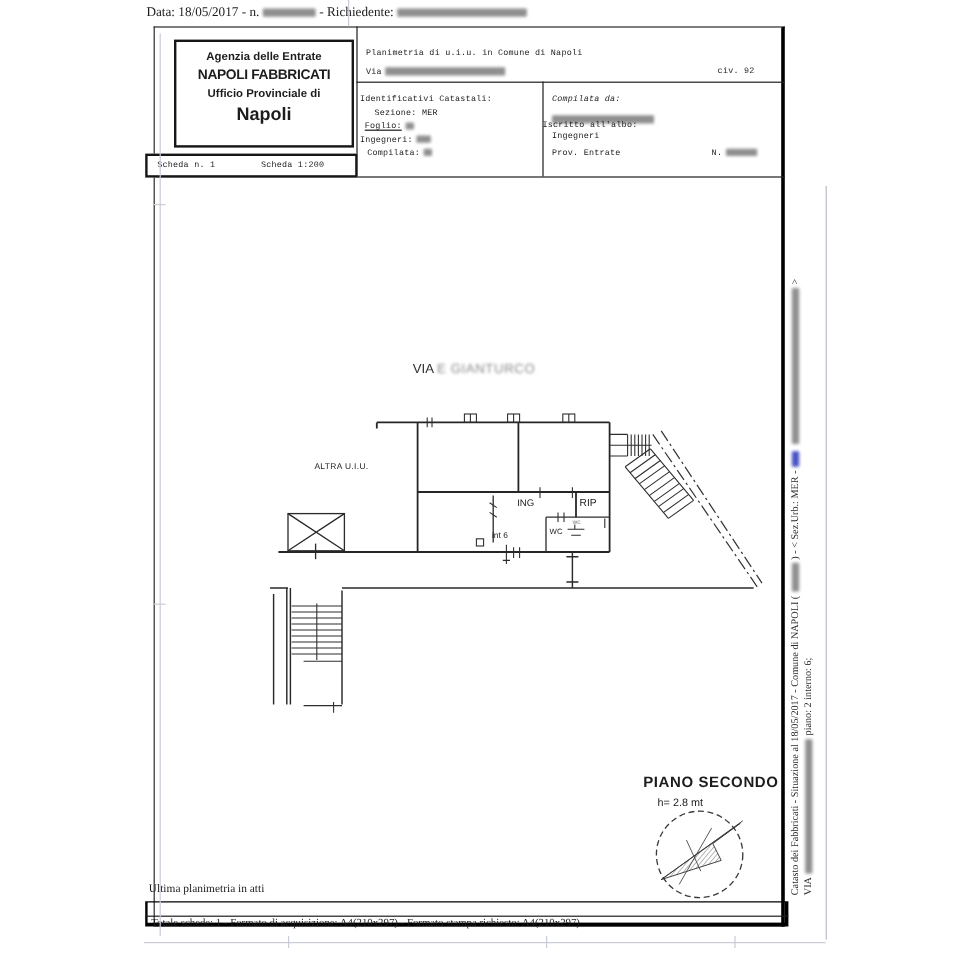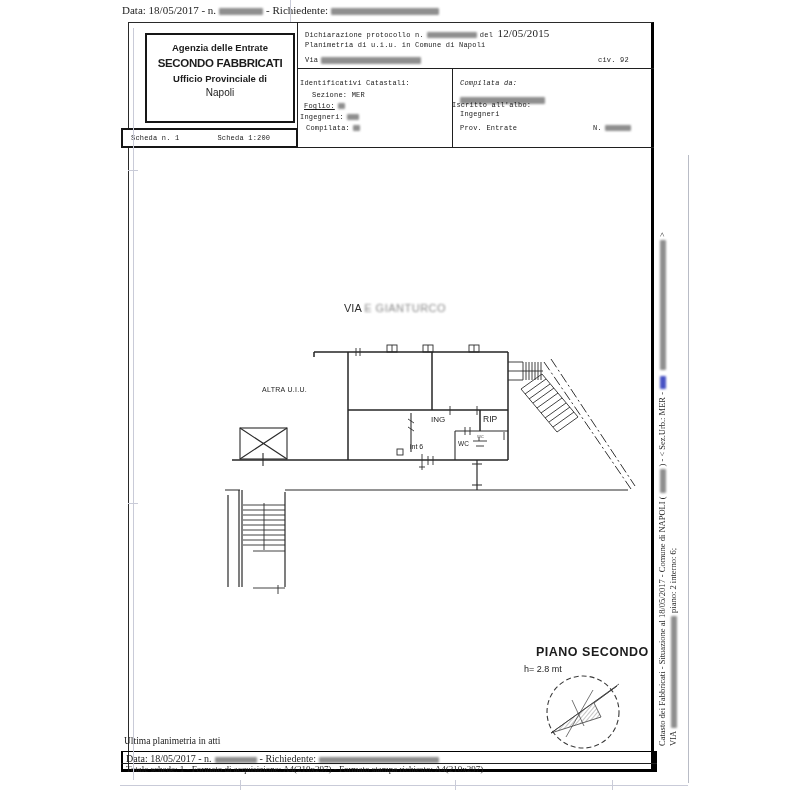--- a/index.html
+++ b/index.html
@@ -13,21 +13,21 @@
   .fold{position:absolute;background:#c9cbd8;}
   .r{display:inline-block;background:#8f8f8f;height:6px;border-radius:1px;
      filter:blur(1.2px);vertical-align:middle;margin:0 3px;}
   .rb{background:#4853c4;}
   .blurtxt{filter:blur(1.2px);color:#8a8a8a;letter-spacing:.5px;}
   .logo-box{position:absolute;left:145px;top:33px;width:150px;height:90px;border:2px solid #161616;
             text-align:center;box-sizing:border-box;padding-top:7px;}
   .logo-box .l1{font-weight:bold;font-size:9.5px;margin-bottom:4px;}
   .logo-box .l2{font-weight:bold;font-size:11.5px;letter-spacing:-0.3px;margin-bottom:4px;}
   .logo-box .l3{font-weight:bold;font-size:9.5px;margin-bottom:3px;}
-  .logo-box .l4{font-weight:normal;font-size:10px;}
+  .logo-box .l4{font-weight:bold;font-size:15px;}
   .m7{font-size:7px;letter-spacing:.2px;}
   .side-wrap{position:absolute;left:657px;top:746px;width:557px;
              transform:rotate(-90deg);transform-origin:0 0;
              font-family:"Liberation Serif",serif;font-size:8.5px;line-height:11px;color:#2a2a2a;}
   svg{display:block;}
 </style>
 </head>
 <body>
 
 <div id="page">
@@ -39,29 +39,25 @@
   <div class="abs" style="left:128px;top:22px;width:526px;height:750px;box-sizing:border-box;
        border-top:1px solid #2a2a2a;border-left:1px solid #2a2a2a;border-right:3px solid #000;border-bottom:3px solid #000;"></div>
 
   <div class="vl" style="left:297px;top:22px;width:1px;height:125px;"></div>
   <div class="hl" style="left:297px;top:68px;width:357px;height:1px;"></div>
   <div class="hl" style="left:128px;top:147px;width:526px;height:1px;"></div>
   <div class="vl" style="left:452px;top:68px;width:1px;height:79px;"></div>
 
   <div class="logo-box san">
     <div class="l1">Agenzia delle Entrate</div>
-    <div class="l2">SECONDO FABBRICATI</div>
+    <div class="l2">NAPOLI FABBRICATI</div>
     <div class="l3">Ufficio Provinciale di</div>
     <div class="l4">Napoli</div>
   </div>
 
-  <div class="abs mon m7 row" style="left:305px;top:27px;">
-    <span>Dichiarazione protocollo n.</span><span class="r" style="width:50px;"></span><span>del</span>
-    <span class="ser" style="font-size:11px;">12/05/2015</span>
-  </div>
   <div class="abs mon m7 row" style="left:305px;top:41px;">Planimetria di u.i.u. in Comune di Napoli</div>
   <div class="abs mon m7 row" style="left:305px;top:56px;">
     <span>Via</span><span class="r" style="width:100px;height:7px;"></span>
   </div>
   <div class="abs mon m7" style="left:598px;top:56px;">civ. 92</div>
 
   <div class="abs mon m7" style="left:300px;top:79px;">Identificativi Catastali:</div>
   <div class="abs mon m7 row" style="left:312px;top:91px;">
     <span>Sezione:</span>
     <span>MER</span>
@@ -177,29 +173,26 @@
     <span>VIA</span>
     <span class="blurtxt">E GIANTURCO</span>
   </div>
   <div class="abs san" style="left:262px;top:386px;font-size:7px;letter-spacing:.3px;">ALTRA U.I.U.</div>
   <div class="abs san" style="left:431px;top:415px;font-size:8px;">ING</div>
   <div class="abs san" style="left:483px;top:414px;font-size:8.5px;">RIP</div>
   <div class="abs san" style="left:458px;top:440px;font-size:6.5px;">WC</div>
   <div class="abs san" style="left:477px;top:433px;font-size:5.5px;color:#777;">wc</div>
   <div class="abs san" style="left:410px;top:443px;font-size:7px;">int 6</div>
   <div class="abs san" style="left:536px;top:645px;font-size:12.5px;font-weight:600;letter-spacing:.5px;">PIANO SECONDO</div>
-  <div class="abs san" style="left:524px;top:664px;font-size:9px;">h= 2.8 mt</div>
+  <div class="abs san" style="left:548px;top:664px;font-size:9px;">h= 2.8 mt</div>
 
   <div class="abs ser" style="left:124px;top:736px;font-size:9.5px;">Ultima planimetria in atti</div>
 
   <div class="abs" style="left:121px;top:751px;width:536px;height:21px;box-sizing:border-box;
        border-top:1.5px solid #000;border-bottom:3px solid #000;border-left:2px solid #000;border-right:3px solid #000;"></div>
-  <div class="abs ser row" style="left:126px;top:753px;font-size:10px;">
-    <span>Data: 18/05/2017 - n.</span><span class="r" style="width:42px;"></span><span>- Richiedente:</span><span class="r" style="width:120px;"></span>
-  </div>
   <div class="hl" style="left:121px;top:763px;width:536px;height:1px;"></div>
   <div class="abs ser row" style="left:126px;top:764px;font-size:9px;">Totale schede: 1 - Formato di acquisizione: A4(210x297) - Formato stampa richiesto: A4(210x297)</div>
 
   <div class="side-wrap">
     <div class="row">
       <span>Catasto dei Fabbricati - Situazione al 18/05/2017 - Comune di NAPOLI (</span><span class="r" style="width:24px;"></span><span>) - &lt; Sez.Urb.: MER -</span><span class="r rb" style="width:13px;"></span><span class="r" style="width:130px;"></span><span>&gt;</span>
     </div>
     <div class="row">
       <span>VIA</span><span class="r" style="width:112px;"></span><span>piano: 2 interno: 6;</span>
     </div>

